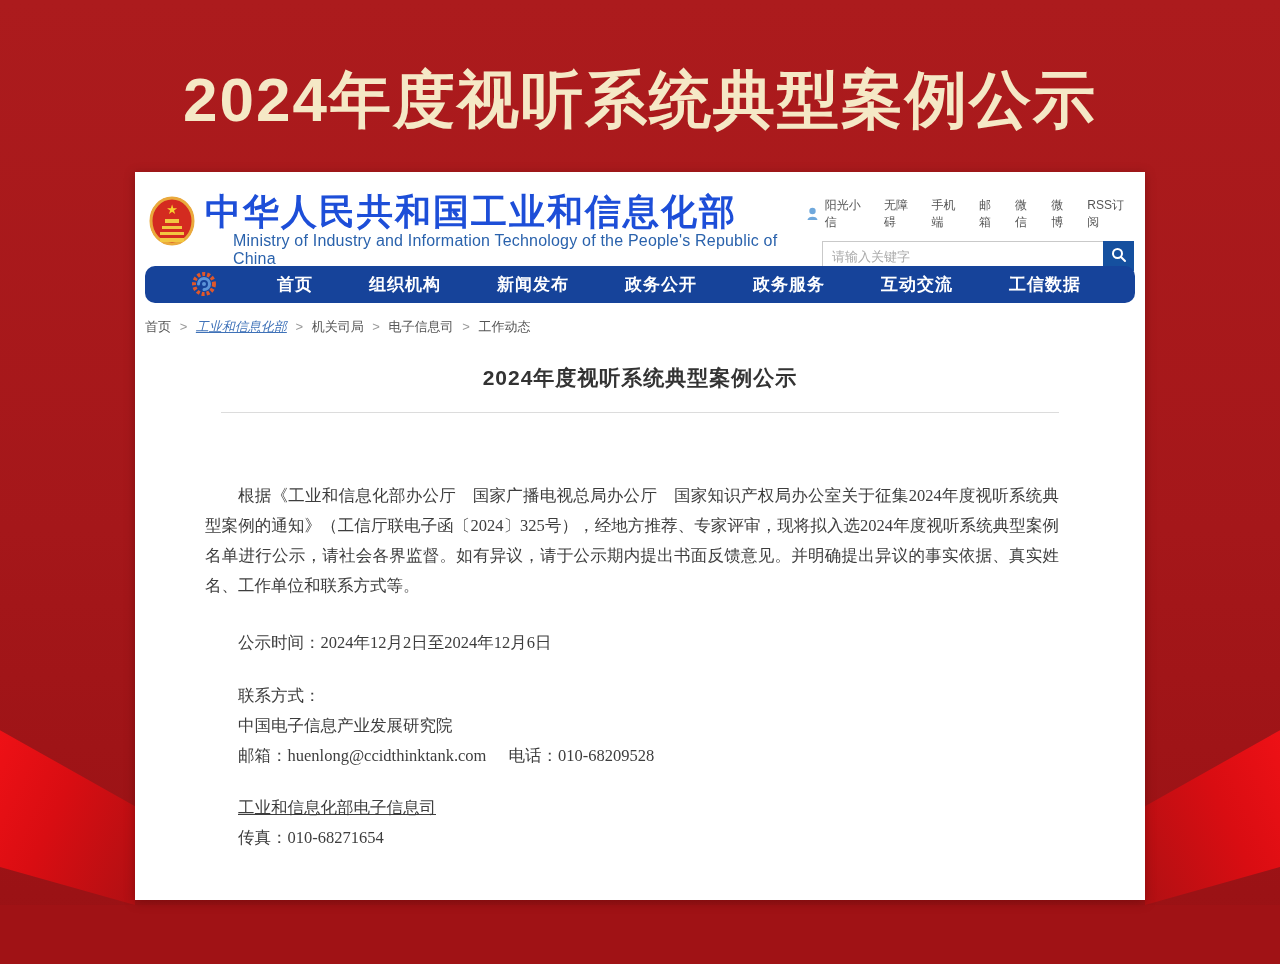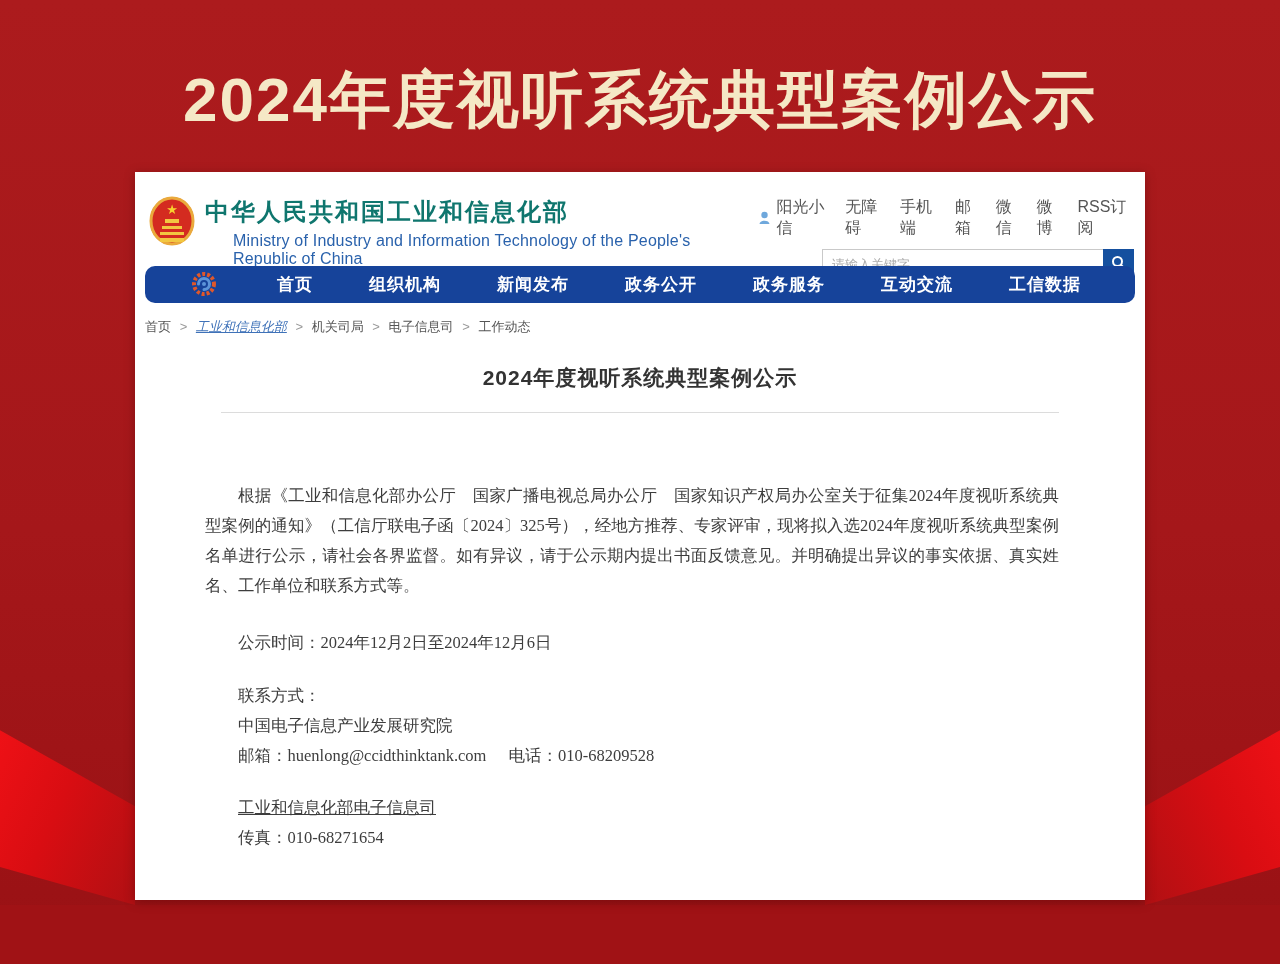--- a/index.html
+++ b/index.html
@@ -18,24 +18,24 @@
   .banner-title{position:absolute;top:58px;left:0;width:100%;margin:0;text-align:center;
     font-size:62px;font-weight:800;letter-spacing:2px;color:#f5e8c6;}
   
   .page-card{position:absolute;left:135px;top:172px;width:1010px;height:728px;background:#ffffff;
     box-shadow:0 2px 10px rgba(60,0,0,.35);}
   
   .site-header{display:flex;justify-content:space-between;align-items:flex-start;
     padding:23px 11px 0 13px;height:94px;box-sizing:border-box;}
   .brand{display:flex;align-items:flex-start;gap:9px;cursor:pointer;}
   .emblem svg{display:block;}
-  .brand-cn{font-size:24px;font-weight:bold;color:#0f766e;letter-spacing:2px;line-height:34px;}
+  .brand-cn{font-size:36px;font-weight:bold;color:#1d4ed8;letter-spacing:2px;line-height:34px;}
   .brand-en{font-size:16px;color:#2a62ac;margin-top:3px;letter-spacing:.2px;margin-left:28px;}
   .header-right{display:flex;flex-direction:column;align-items:flex-end;}
-  .utility-row{display:flex;align-items:center;gap:13px;font-size:16px;color:#555;margin:2px 0 10px 0;}
+  .utility-row{display:flex;align-items:center;gap:13px;font-size:12px;color:#555;margin:2px 0 10px 0;}
   .utility-row a{color:#555;text-decoration:none;cursor:pointer;}
   .u-icon{display:inline-flex;margin-right:-7px;}
   .search-box{display:flex;width:312px;height:30px;}
   .search-box input{flex:1;height:30px;border:1px solid #c9c9c9;border-right:none;box-sizing:border-box;
     padding:8px 9px;font-size:13px;color:#333;outline:none;font-family:"Liberation Sans",sans-serif;}
   .search-box input::placeholder{color:#aaa;}
   .search-btn{width:31px;height:30px;background:#15509f;border:none;cursor:pointer;
     display:flex;align-items:center;justify-content:center;padding:0;}
   
   .nav-bar{margin:0 10px;height:37px;background:#16439a;border-radius:10px;

